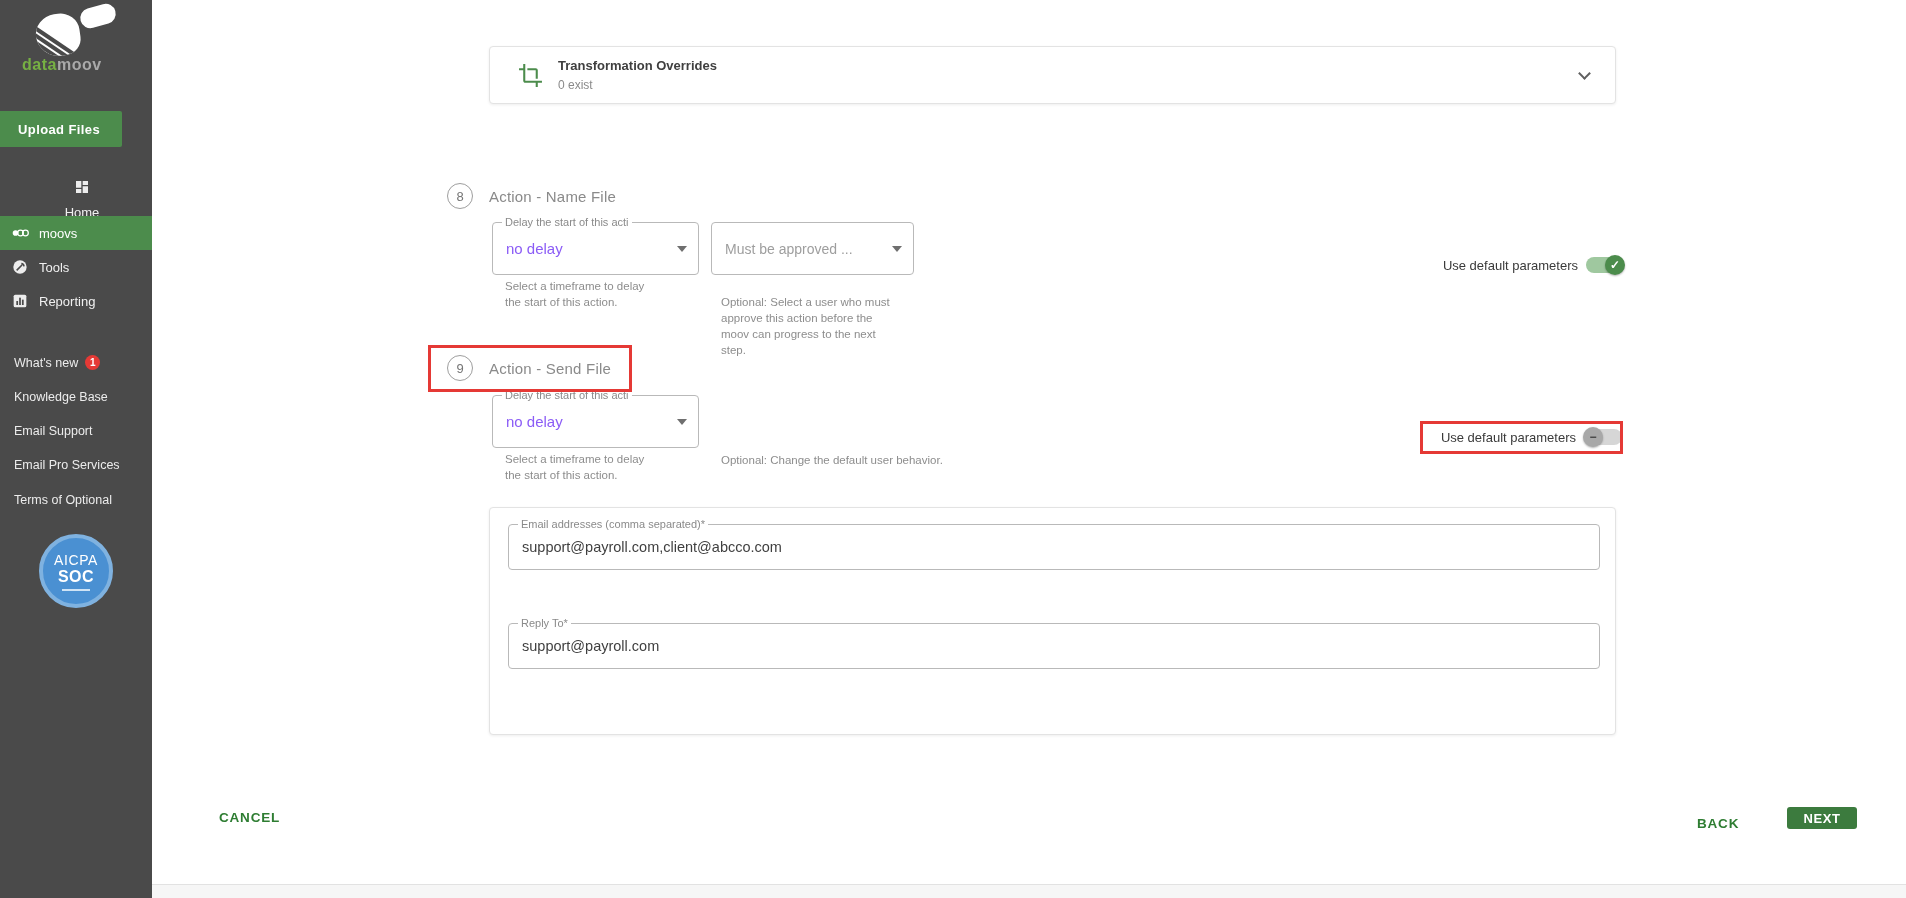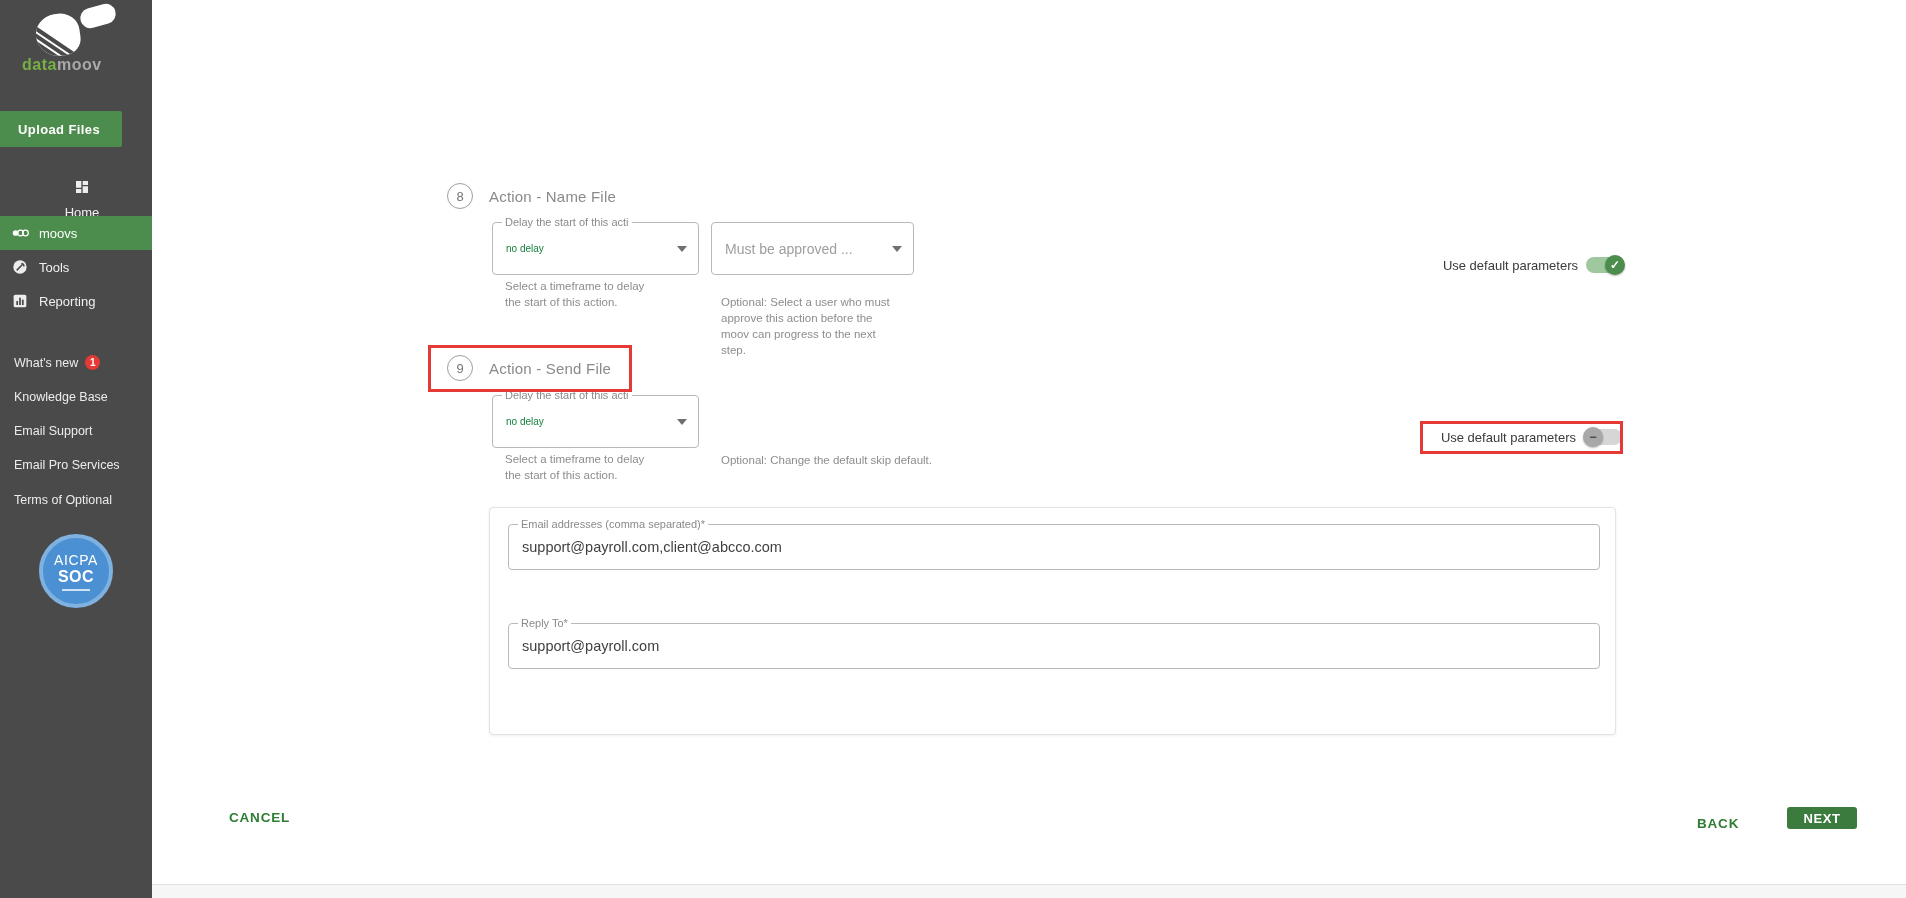--- a/index.html
+++ b/index.html
@@ -50,21 +50,21 @@
 
   .step-circle { position:absolute; width:26px; height:26px; border:1px solid #9e9e9e; border-radius:50%;
                  color:#757575; font-size:13px; background:#fff; display:flex; align-items:center;
                  justify-content:center; }
   .step-title { position:absolute; font-size:15px; color:#8a8a8a; letter-spacing:.2px; }
 
   .dd { position:absolute; background:#fff; border:1px solid #b9b9b9; border-radius:4px; cursor:pointer; }
   .dd-label { position:absolute; top:-7px; left:9px; max-width:calc(100% - 22px); overflow:hidden;
               white-space:nowrap; background:#fff; padding:0 3px; font-size:11px; color:#8a8a8a; }
   .dd-value { position:absolute; left:13px; right:30px; top:0; height:100%; display:flex;
-              align-items:center; font-size:10px; color:#15803d; white-space:nowrap; overflow:hidden; }
+              align-items:center; font-size:15px; color:#8b5cf6; white-space:nowrap; overflow:hidden; }
   .dd-value.muted { color:#9e9e9e; font-size:14px; }
   .dd-caret { position:absolute; right:11px; top:50%; margin-top:-3px; width:0; height:0;
               border-left:5px solid transparent; border-right:5px solid transparent;
               border-top:6px solid #6f6f6f; }
   .helper { position:absolute; font-size:11.5px; color:#8d8d8d; line-height:1.4; }
 
   .udp-label { position:absolute; width:152px; text-align:right; font-size:13px; color:#3a3a3a; }
   .toggle { position:absolute; width:38px; height:16px; border-radius:8px; cursor:pointer; }
   .toggle .knob { position:absolute; top:-2px; width:20px; height:20px; border-radius:50%;
                   display:flex; align-items:center; justify-content:center; font-size:12px; font-weight:bold;
@@ -171,20 +171,30 @@
       <span class="soc-main">SOC</span>
       <span class="soc-line"></span>
     </div>
   </div>
 
   <div class="topbar">
     
     
   </div>
 
+  <div class="card overrides-card">
+    <span class="ov-icon">
+      <svg viewBox="0 0 24 24" width="25" height="25">
+          <path fill="#4c8c4c" d="M17 15h2V7c0-1.1-.9-2-2-2H9v2h8v8zM7 17V1H5v4H1v2h4v10c0 1.1.9 2 2 2h10v4h2v-4h4v-2H7z"></path>
+        </svg>
+    </span>
+    <span class="ov-title">Transformation Overrides</span>
+    <span class="ov-sub">0 exist</span>
+    <span class="chev"></span>
+  </div>
 
   <div class="step-circle" style="left:447px; top:183px;">8</div>
   <div class="step-title" style="left:489px; top:188px;">Action - Name File</div>
 
   <div class="dd" style="left:492px; top:222px; width:207px; height:53px;">
     <span class="dd-label">Delay the start of this acti</span>
     <span class="dd-value">no delay</span>
     <span class="dd-caret"></span>
   </div>
   <div class="dd" style="left:711px; top:222px; width:203px; height:53px;">
@@ -202,39 +212,39 @@
   <div class="hl-box" style="left:428px; top:345px; width:204px; height:47px;"></div>
   <div class="step-circle" style="left:447px; top:355px;">9</div>
   <div class="step-title" style="left:489px; top:360px;">Action - Send File</div>
 
   <div class="dd" style="left:492px; top:395px; width:207px; height:53px;">
     <span class="dd-label">Delay the start of this acti</span>
     <span class="dd-value">no delay</span>
     <span class="dd-caret"></span>
   </div>
   <div class="helper" style="left:505px; top:451px; width:155px;">Select a timeframe to delay the start of this action.</div>
-  <div class="helper" style="left:721px; top:452px; width:310px;">Optional: Change the default skip default.</div>
+  <div class="helper" style="left:721px; top:452px; width:310px;">Optional: Change the default user behavior.</div>
 
   <div class="hl-box" style="left:1420px; top:421px; width:203px; height:33px;"></div>
   <div class="udp-label" style="left:1424px; top:430px;">Use default parameters</div>
   <div class="toggle off" style="left:1584px; top:429px;">
     <span class="knob">−</span>
   </div>
 
   <div class="card email-card">
     <div class="text-field" style="left:18px; top:115px; width:1092px; height:46px;">
       <span class="dd-label">Reply To*</span>
       <input type="text" value="support@payroll.com" style="">
     </div>
     <div class="text-field" style="left:18px; top:16px; width:1092px; height:46px;">
       <span class="dd-label">Email addresses (comma separated)*</span>
       <input type="text" value="support@payroll.com,client@abcco.com" style="">
     </div>
   </div>
 
-  <div class="footer-link" style="left:229px; top:810px;">CANCEL</div>
+  <div class="footer-link" style="left:219px; top:810px;">CANCEL</div>
   <div class="footer-link" style="left:1697px; top:816px;">BACK</div>
   <div class="next-btn">NEXT</div>
 
   <div class="bottom-divider"></div>
   <div class="bottom-strip"></div>
 
 </div>
 
 </body></html>

